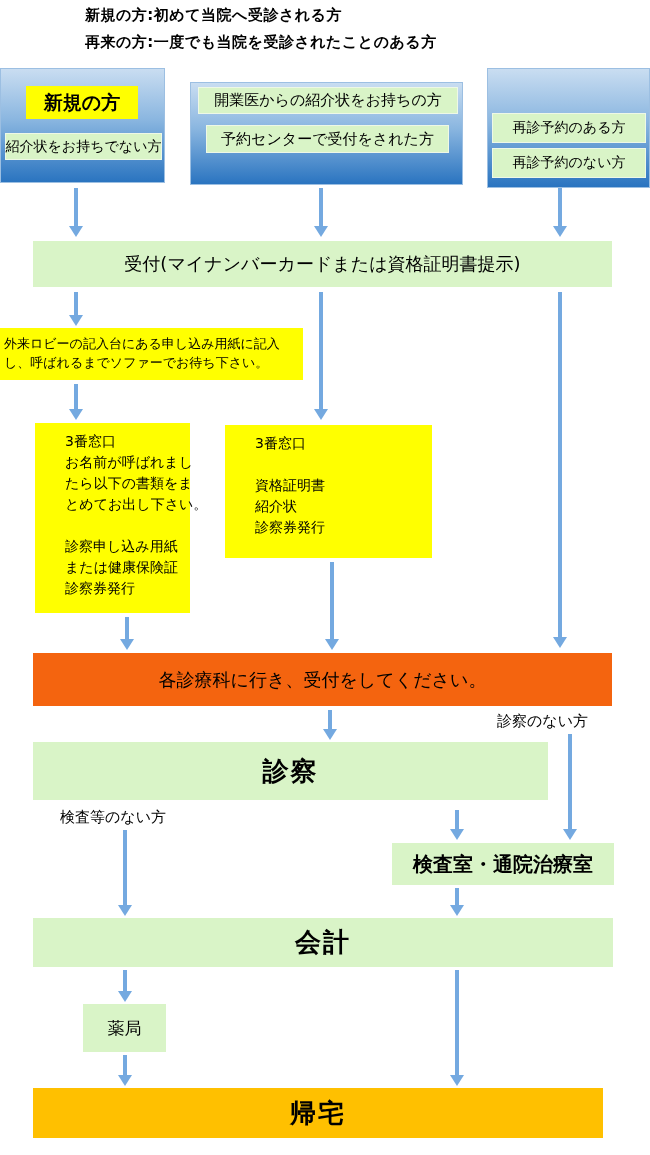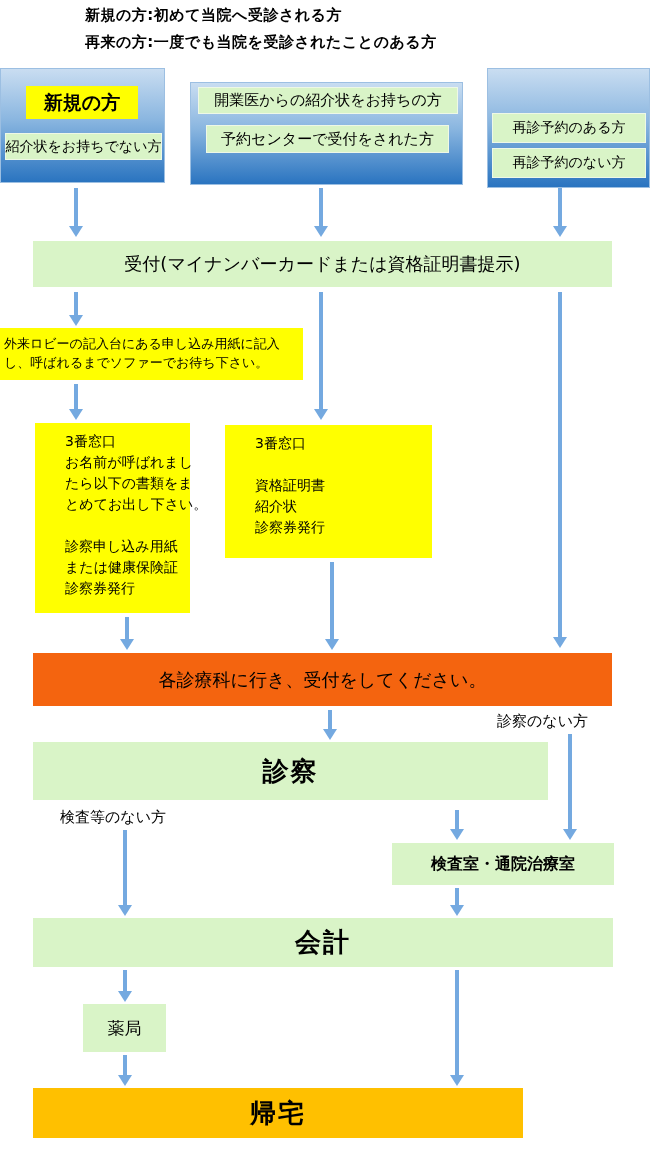--- a/index.html
+++ b/index.html
@@ -134,37 +134,37 @@
 
   <div class="bar green big" style="left:33px; top:742px; width:515px; height:58px;">
     <span>診察</span>
   </div>
 
   <div class="branch" style="left:60px; top:808px;">検査等のない方</div>
   <div class="varrow" style="left:123px; top:830px; height:76px;"></div>
 
   <div class="varrow" style="left:455px; top:810px; height:20px;"></div>
 
-  <div class="bar green" style="left:392px; top:843px; width:222px; height:42px; font-size:16px; font-weight:bold;">
+  <div class="bar green" style="left:392px; top:843px; width:222px; height:42px; font-size:20px; font-weight:bold;">
     <span>検査室・通院治療室</span>
   </div>
 
   <div class="varrow" style="left:455px; top:888px; height:18px;"></div>
 
   <div class="bar green big" style="left:33px; top:918px; width:580px; height:49px;">
     <span>会計</span>
   </div>
 
   <div class="varrow" style="left:123px; top:970px; height:22px;"></div>
 
   <div class="bar green" style="left:83px; top:1004px; width:83px; height:48px; font-size:17px;">
     <span>薬局</span>
   </div>
 
   <div class="varrow" style="left:123px; top:1055px; height:21px;"></div>
 
   <div class="varrow" style="left:455px; top:970px; height:106px;"></div>
 
-  <div class="bar amber big" style="left:33px; top:1088px; width:490px; height:50px;">
+  <div class="bar amber big" style="left:33px; top:1088px; width:570px; height:50px;">
     <span>帰宅</span>
   </div>
 
 </div>
 
 </body></html>

